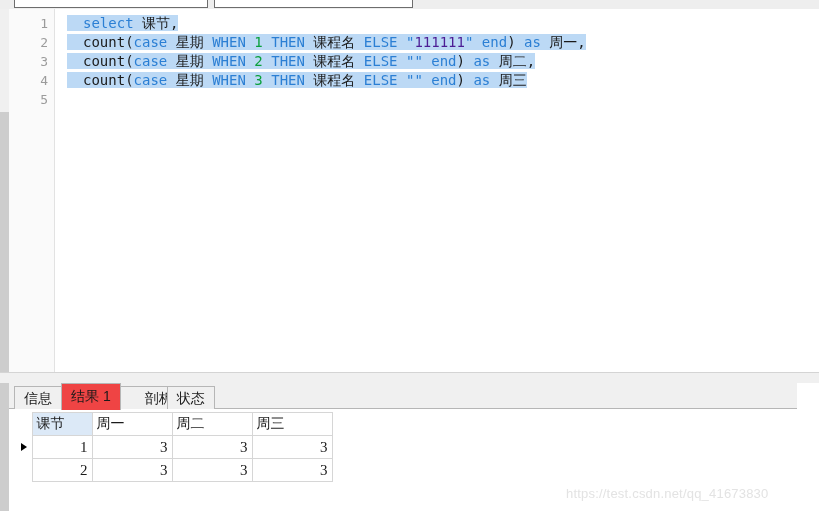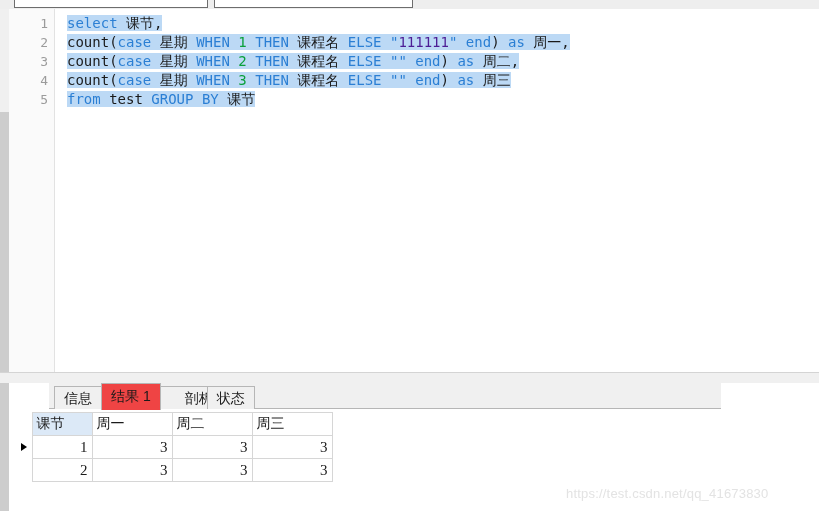--- a/index.html
+++ b/index.html
@@ -83,20 +83,21 @@
     left: 11px;
     height: 19px;
     line-height: 19px;
     white-space: pre;
     font-family: "DejaVu Sans Mono", monospace;
     font-size: 14px;
     color: #1a1a1a;
   }
   .code-line .sel {
     background: #bcd9f5;
+    padding-left: 16px;
   }
   .kw  { color: #2b7fd4; }
   .num { color: #0aa03c; }
   .str { color: #4c1d95; }
   .qt  { color: #2b7fd4; }
   .pl  { color: #1a1a1a; }
   .cn  { color: #1a1a1a; }
 
   
   .splitter {
@@ -117,25 +118,24 @@
   }
   .results-strip {
     position: absolute;
     left: 0; top: 0;
     width: 9px; height: 128px;
     background: #cdcdcd;
   }
   .tabbar {
     position: absolute;
     left: 9px; top: 0;
-    width: 672px; height: 26px;
+    width: 788px; height: 26px;
     background: #f0f0f0;
     border-bottom: 1px solid #b6b6b6;
     box-sizing: border-box;
-    margin-left: 40px;
   }
   .tab {
     position: absolute;
     top: 3px;
     height: 23px;
     line-height: 22px;
     padding: 0 9px;
     font-size: 14px;
     color: #1a1a1a;
     background: #f0f0f0;
@@ -222,21 +222,20 @@
       <div class="gutter-num" style="top: 24px;">2</div>
       <div class="gutter-num" style="top: 43px;">3</div>
       <div class="gutter-num" style="top: 62px;">4</div>
       <div class="gutter-num" style="top: 81px;">5</div>
     </div>
   <div class="code-area" id="code-area">
       <div class="code-line" style="top: 5px;"><span class="sel"><span class="kw">select</span><span class="pl"> </span><span class="cn">课节</span><span class="pl">,</span></span></div>
       <div class="code-line" style="top: 24px;"><span class="sel"><span class="pl">count(</span><span class="kw">case</span><span class="pl"> </span><span class="cn">星期</span><span class="pl"> </span><span class="kw">WHEN</span><span class="pl"> </span><span class="num">1</span><span class="pl"> </span><span class="kw">THEN</span><span class="pl"> </span><span class="cn">课程名</span><span class="pl"> </span><span class="kw">ELSE</span><span class="pl"> </span><span class="qt">"</span><span class="str">111111</span><span class="qt">"</span><span class="pl"> </span><span class="kw">end</span><span class="pl">)</span><span class="pl"> </span><span class="kw">as</span><span class="pl"> </span><span class="cn">周一</span><span class="pl">,</span></span></div>
       <div class="code-line" style="top: 43px;"><span class="sel"><span class="pl">count(</span><span class="kw">case</span><span class="pl"> </span><span class="cn">星期</span><span class="pl"> </span><span class="kw">WHEN</span><span class="pl"> </span><span class="num">2</span><span class="pl"> </span><span class="kw">THEN</span><span class="pl"> </span><span class="cn">课程名</span><span class="pl"> </span><span class="kw">ELSE</span><span class="pl"> </span><span class="qt">""</span><span class="pl"> </span><span class="kw">end</span><span class="pl">)</span><span class="pl"> </span><span class="kw">as</span><span class="pl"> </span><span class="cn">周二</span><span class="pl">,</span></span></div>
       <div class="code-line" style="top: 62px;"><span class="sel"><span class="pl">count(</span><span class="kw">case</span><span class="pl"> </span><span class="cn">星期</span><span class="pl"> </span><span class="kw">WHEN</span><span class="pl"> </span><span class="num">3</span><span class="pl"> </span><span class="kw">THEN</span><span class="pl"> </span><span class="cn">课程名</span><span class="pl"> </span><span class="kw">ELSE</span><span class="pl"> </span><span class="qt">""</span><span class="pl"> </span><span class="kw">end</span><span class="pl">)</span><span class="pl"> </span><span class="kw">as</span><span class="pl"> </span><span class="cn">周三</span></span></div>
-      <div class="code-line" style="top: 81px;"><span class="sel"><span class="kw">from</span><span class="pl"> </span><span class="pl">test</span><span class="pl"> </span><span class="kw">GROUP</span><span class="pl"> </span><span class="kw">BY</span><span class="pl"> </span><span class="cn">课节</span></span></div>
     </div>
 </div>
 
 <div class="splitter"></div>
 
 <div class="results">
   <div class="results-strip"></div>
   <div class="tabbar" id="tabbar">
       <div class="tab" style="left: 5px;">信息</div>
       <div class="tab active" style="left: 52px;">结果 1</div>

